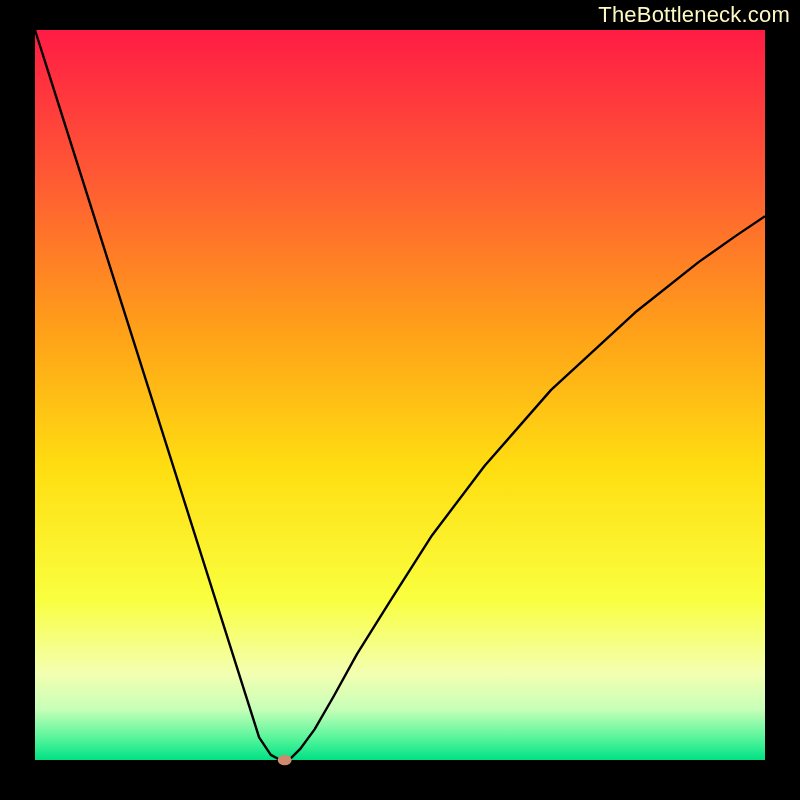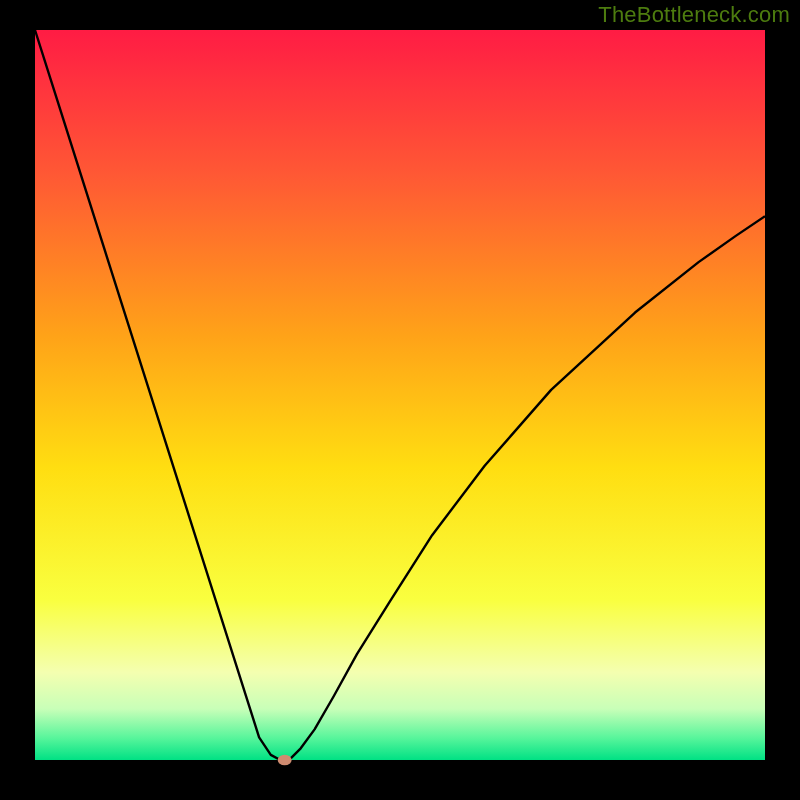--- a/index.html
+++ b/index.html
@@ -14,21 +14,21 @@
   .stage {
     position: relative;
     width: 800px;
     height: 800px;
     background: #000;
   }
   .watermark {
     position: absolute;
     top: 2px;
     right: 10px;
-    color: #4d7c0f;
+    color: #fef9c3;
     font-size: 22px;
     font-weight: 500;
     letter-spacing: 0.2px;
     user-select: none;
   }
   svg {
     display: block;
   }
 </style>
 </head>

